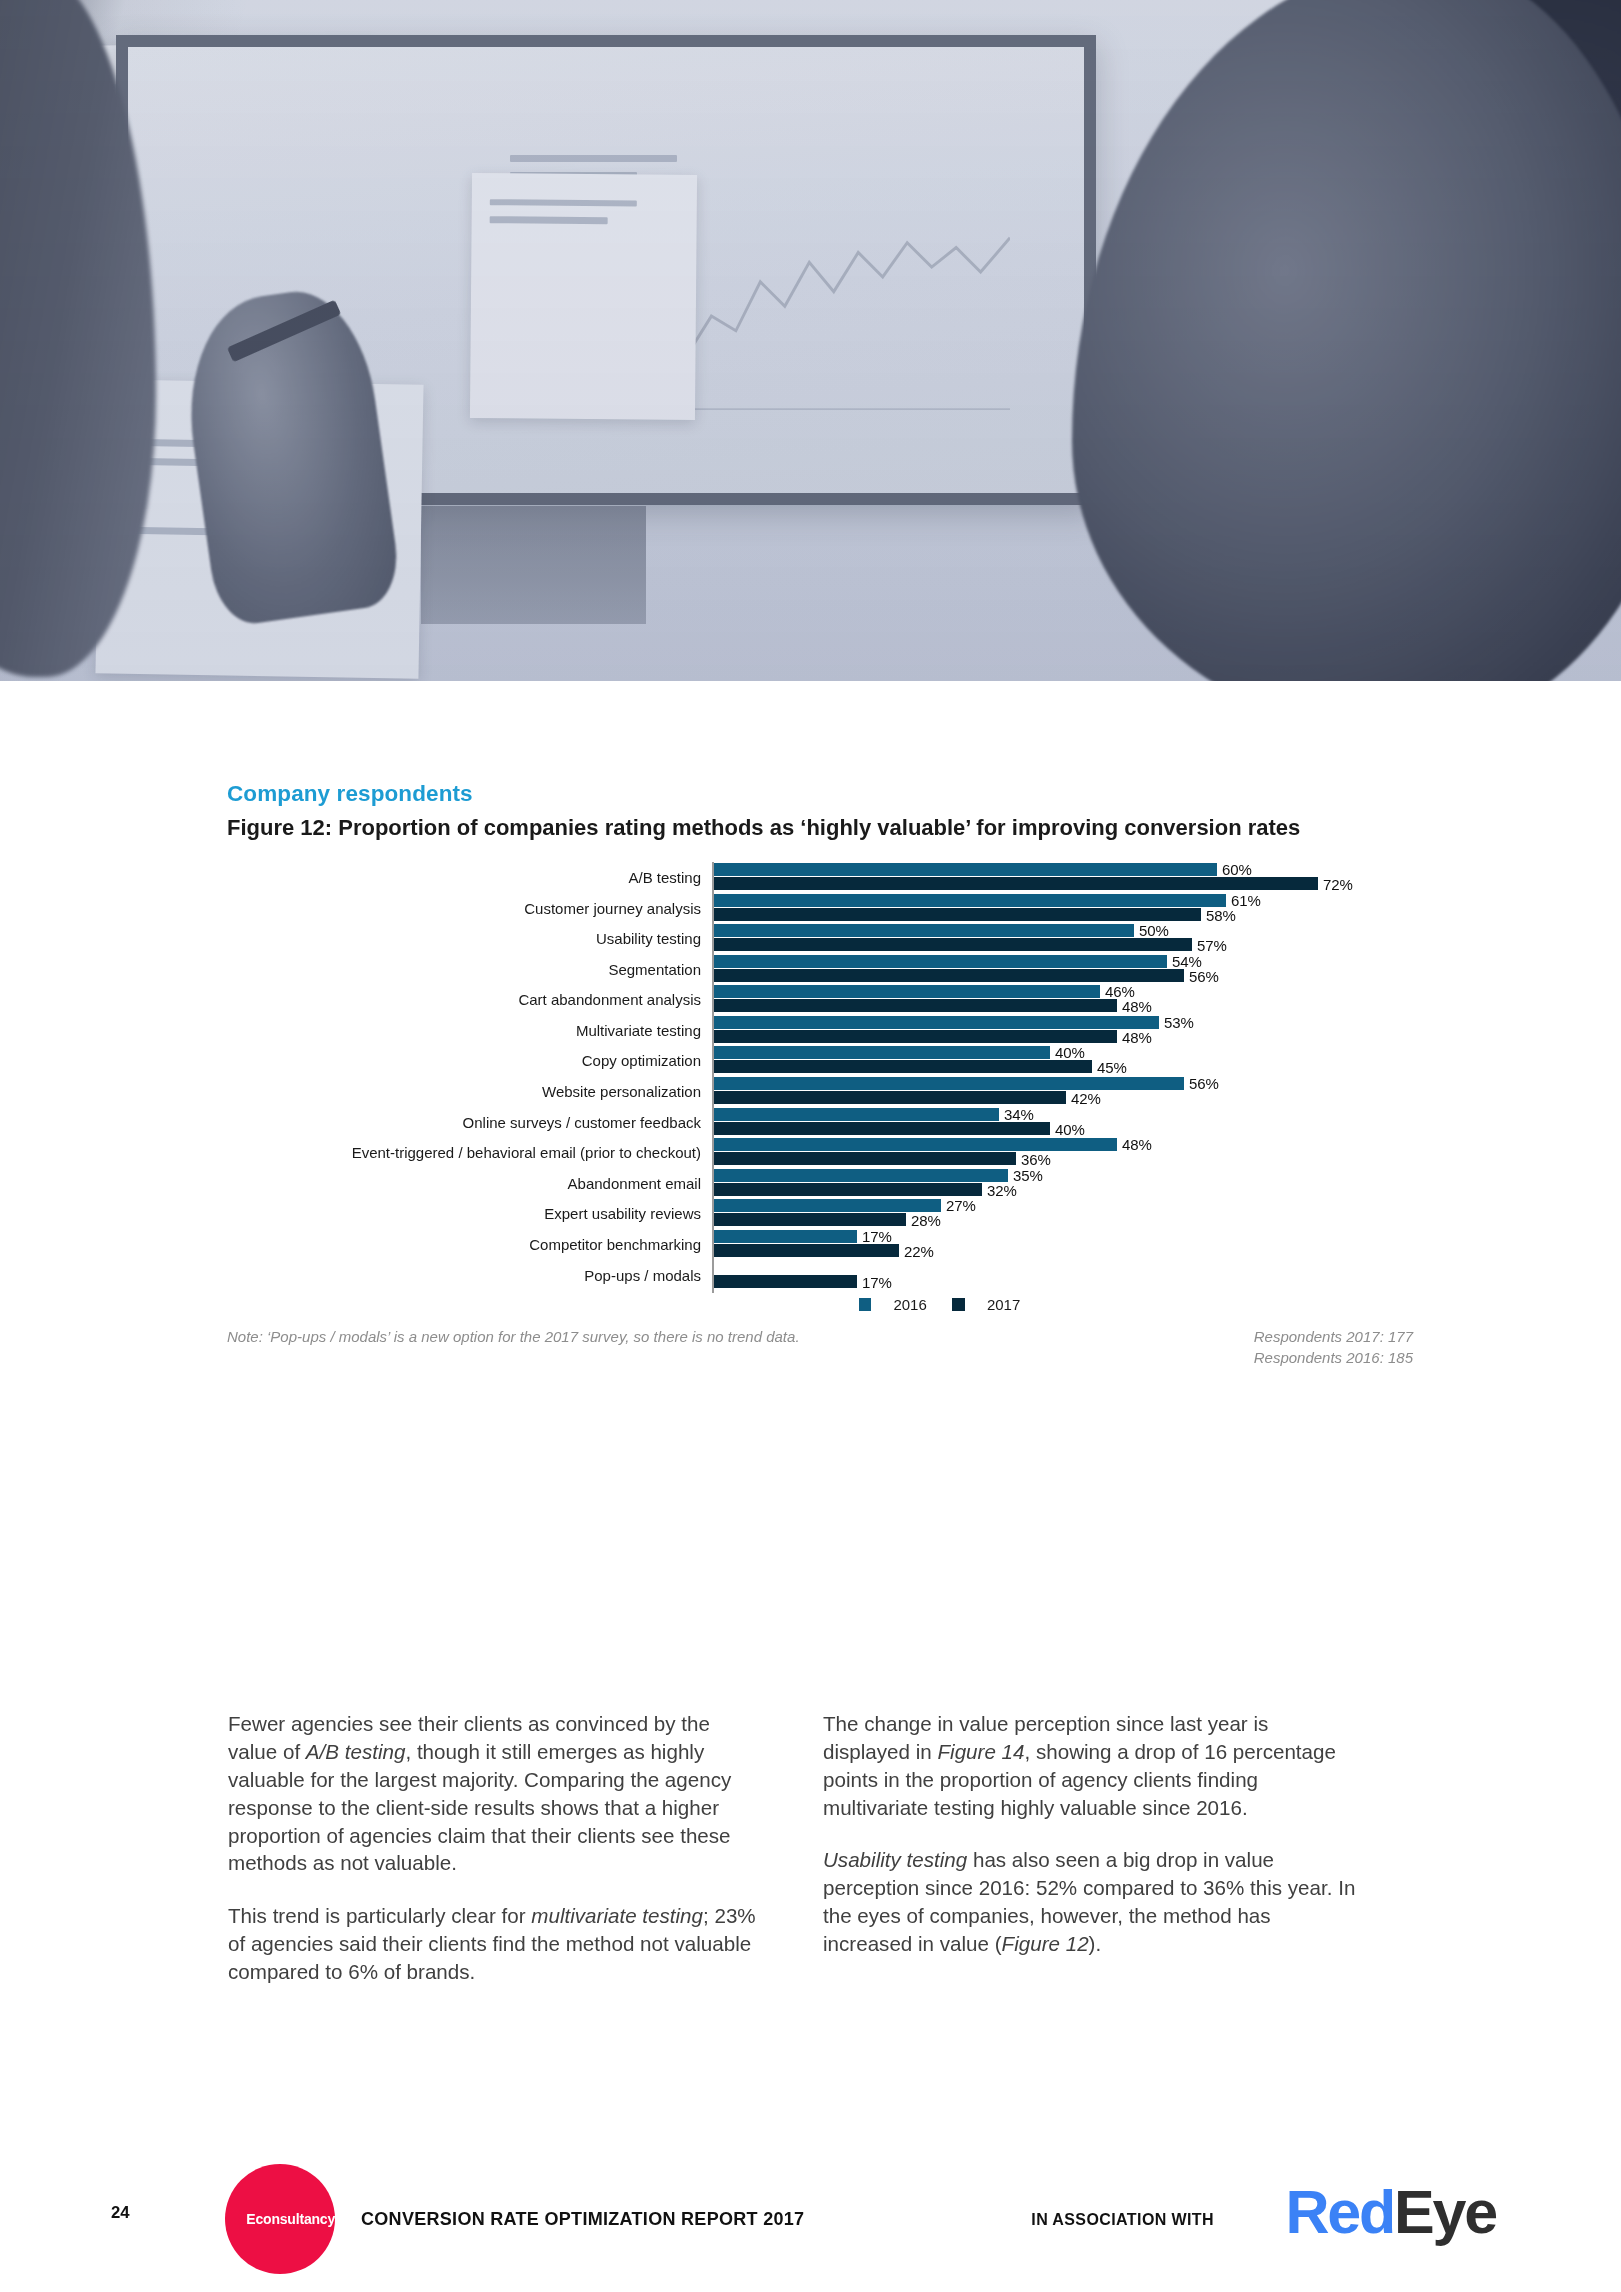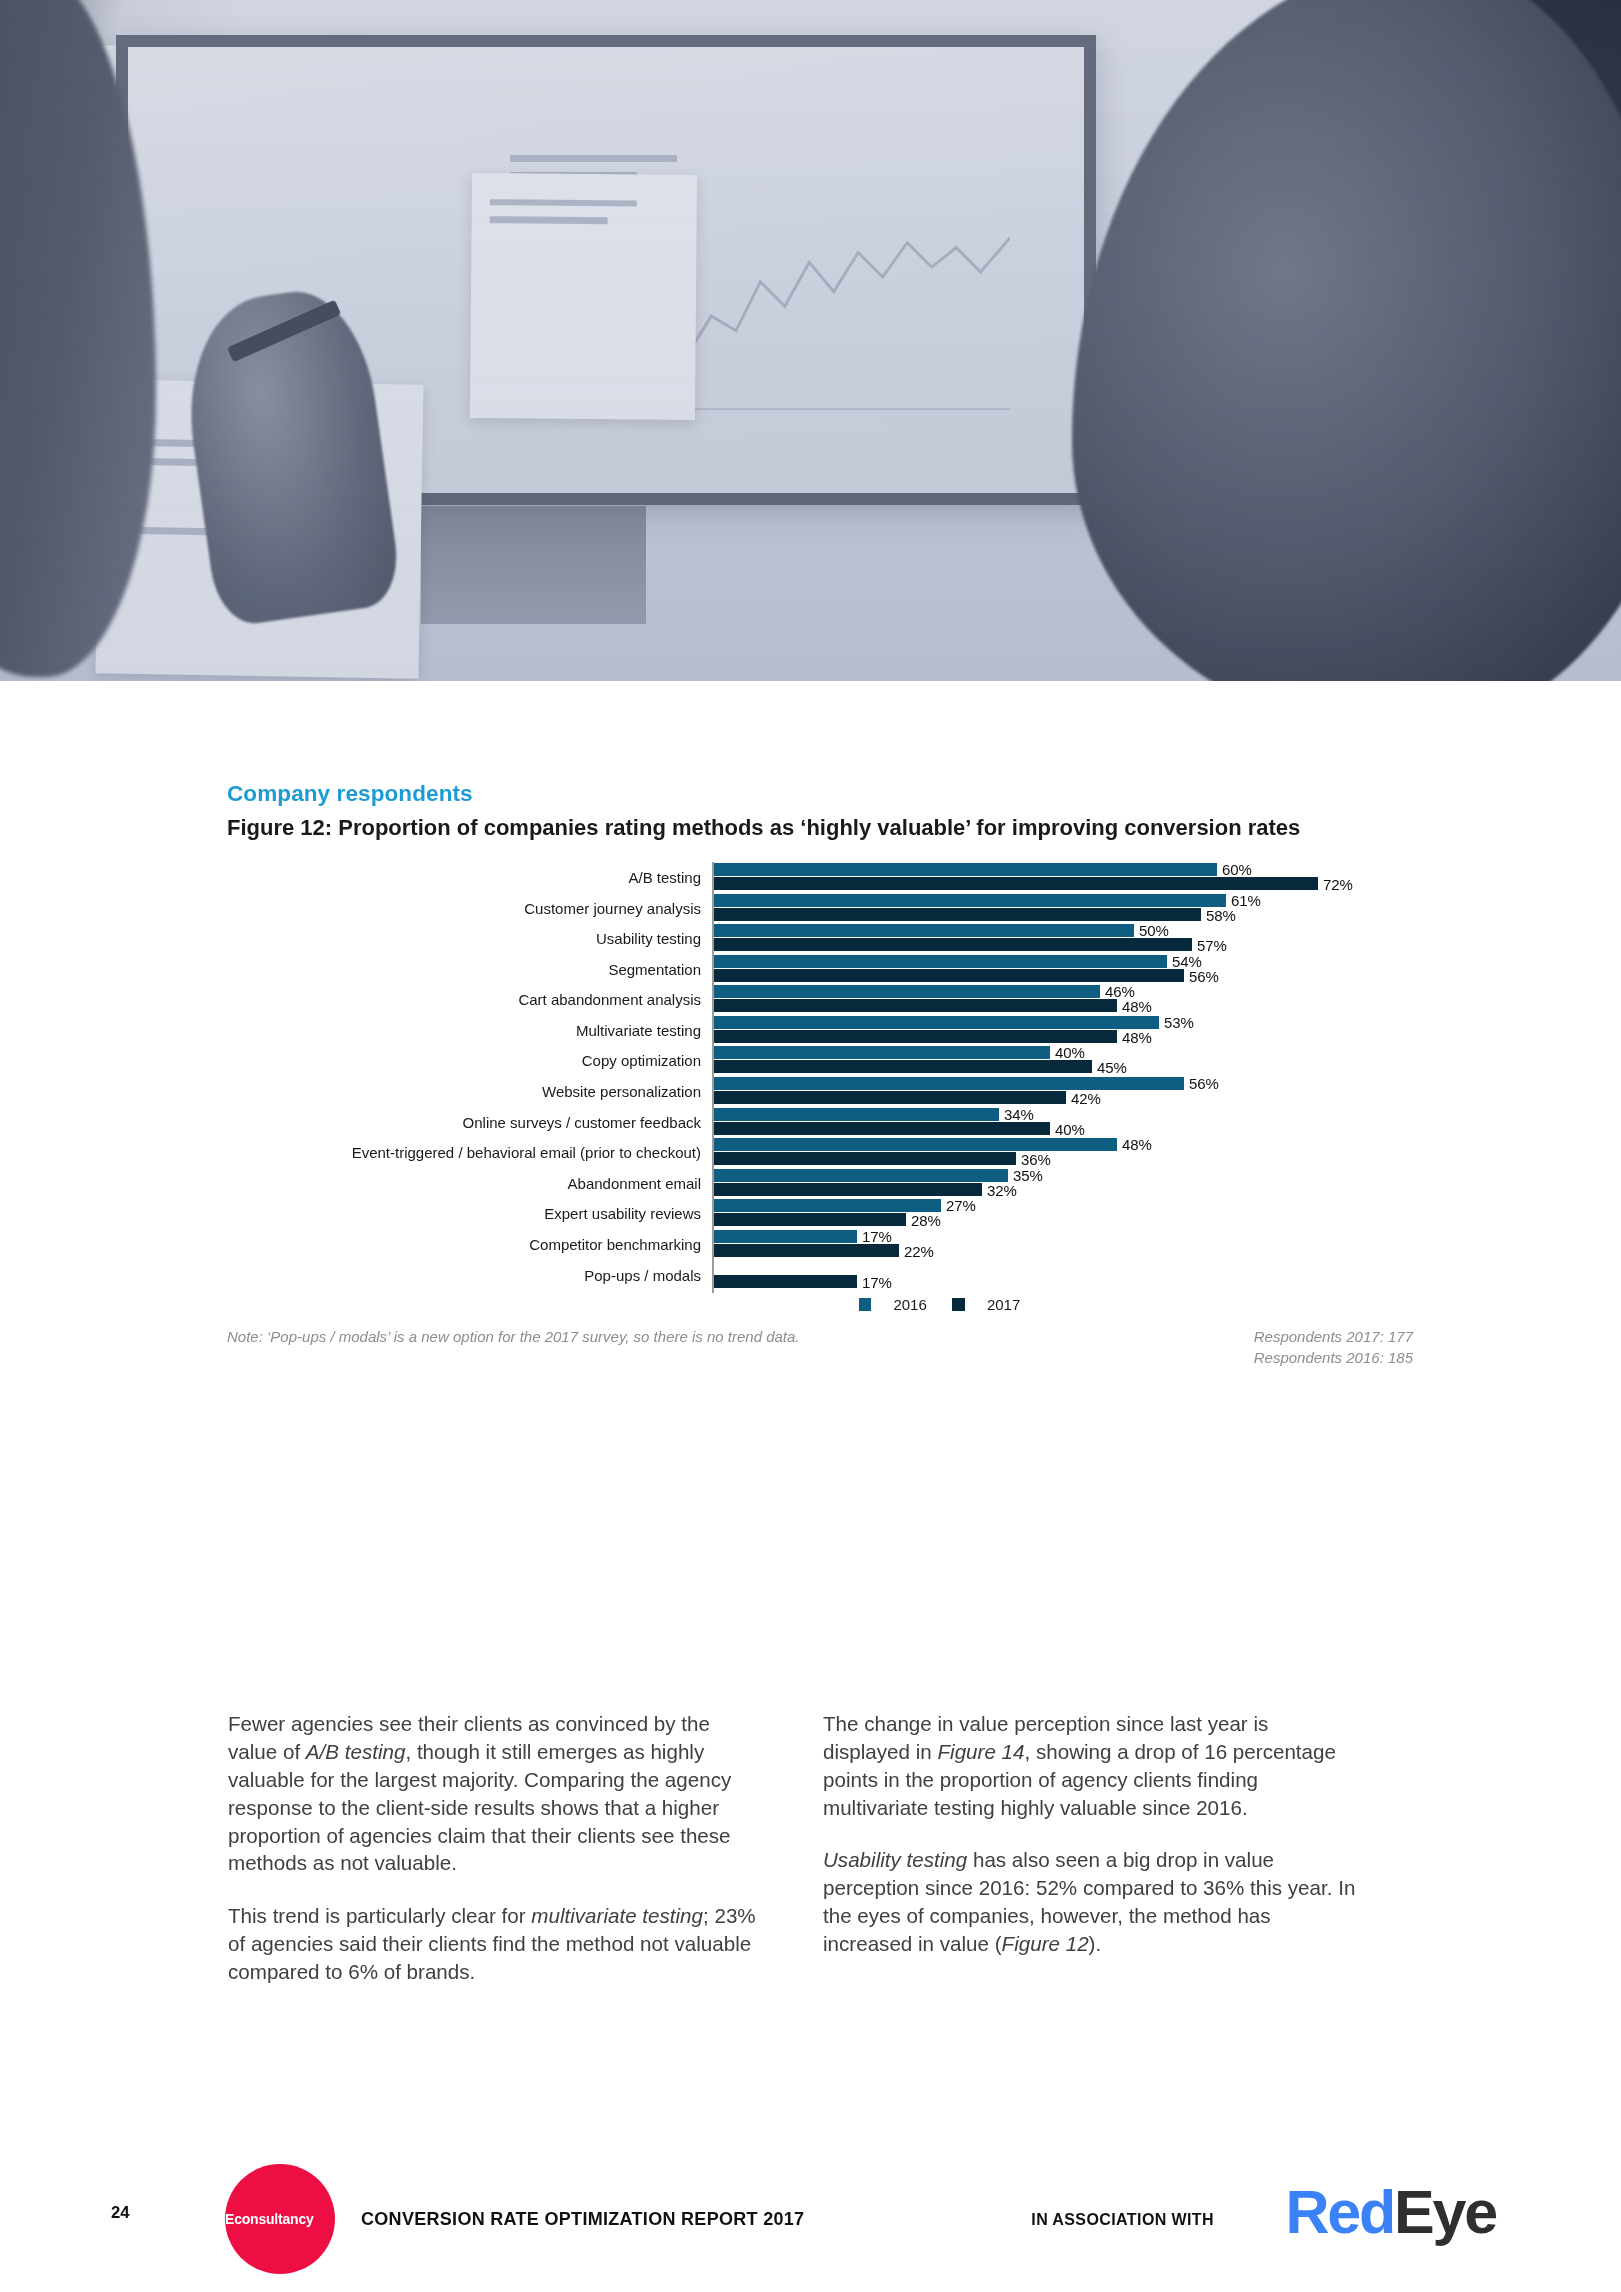--- a/index.html
+++ b/index.html
@@ -230,21 +230,21 @@
   .footer { position: absolute; left: 0; top: 2156px; width: 1621px; height: 136px; }
   .page-num {
     position: absolute; left: 111px; top: 47px;
     font-size: 16.7px; font-weight: bold; color: #111;
   }
   .econ-logo {
     position: absolute; left: 225px; top: 7.8px;
     width: 110px; height: 110px;
     border-radius: 50%;
     background: #ed0f44;
-    display: flex; align-items: center; justify-content: flex-start;
+    display: flex; align-items: center; justify-content: flex-end;
   }
   .econ-logo span {
     color: #ffffff; font-size: 14px; font-weight: bold;
     letter-spacing: -0.2px;
   }
   .report-name {
     position: absolute; left: 361px; top: 53px;
     font-size: 18px; font-weight: bold; color: #111;
     letter-spacing: 0.3px;
   }

